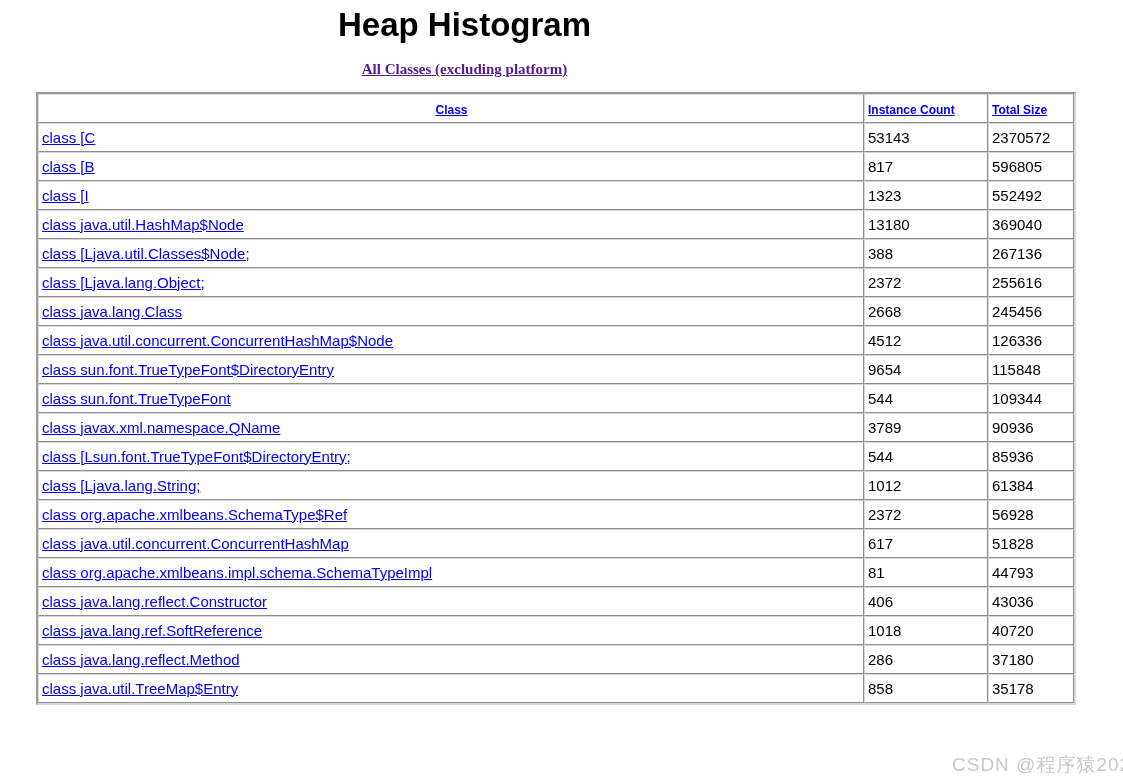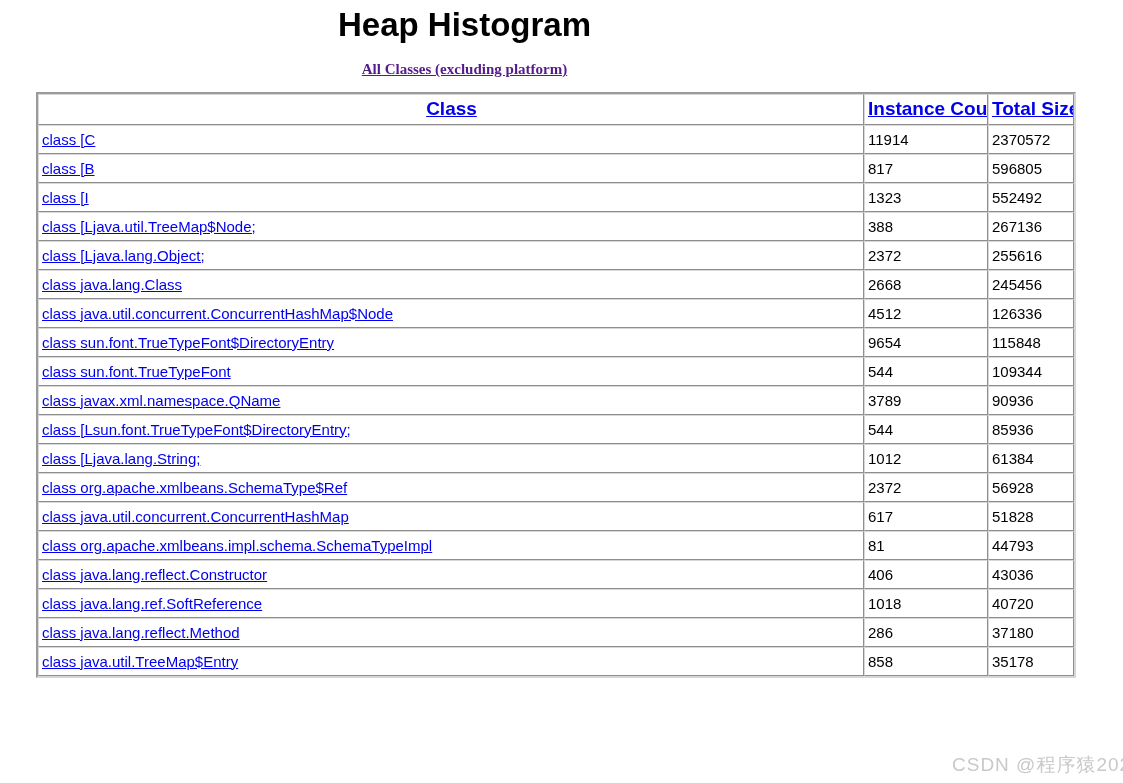--- a/index.html
+++ b/index.html
@@ -90,21 +90,21 @@
   table.histogram th.col-size { text-align: left; }
 
   col.w-class { width: 826px; }
   col.w-count { width: 124px; }
   col.w-size  { width: 86px; }
 
   a.sort-link {
     color: #0000ee;
     font-weight: bold;
     text-decoration: underline;
-    font-size: 19px;
+    font-size: 12px;
   }
   a.class-link {
     color: #0000ee;
     font-weight: normal;
     text-decoration: underline;
     font-size: 15px;
   }
 
   .watermark {
     position: absolute;
@@ -146,35 +146,40 @@
             <a class="sort-link" href="#">Instance Count</a>
           </th>
           <th class="col-size">
             <a class="sort-link" href="#">Total Size</a>
           </th>
         </tr>
       </thead>
       <tbody id="histogram-body">
           <tr>
             <td><a class="class-link" href="#">class [C</a></td>
-            <td>11914</td>
+            <td>53143</td>
             <td>2370572</td>
           </tr>
           <tr>
             <td><a class="class-link" href="#">class [B</a></td>
             <td>817</td>
             <td>596805</td>
           </tr>
           <tr>
             <td><a class="class-link" href="#">class [I</a></td>
             <td>1323</td>
             <td>552492</td>
           </tr>
           <tr>
-            <td><a class="class-link" href="#">class [Ljava.util.TreeMap$Node;</a></td>
+            <td><a class="class-link" href="#">class java.util.HashMap$Node</a></td>
+            <td>13180</td>
+            <td>369040</td>
+          </tr>
+          <tr>
+            <td><a class="class-link" href="#">class [Ljava.util.Classes$Node;</a></td>
             <td>388</td>
             <td>267136</td>
           </tr>
           <tr>
             <td><a class="class-link" href="#">class [Ljava.lang.Object;</a></td>
             <td>2372</td>
             <td>255616</td>
           </tr>
           <tr>
             <td><a class="class-link" href="#">class java.lang.Class</a></td>

